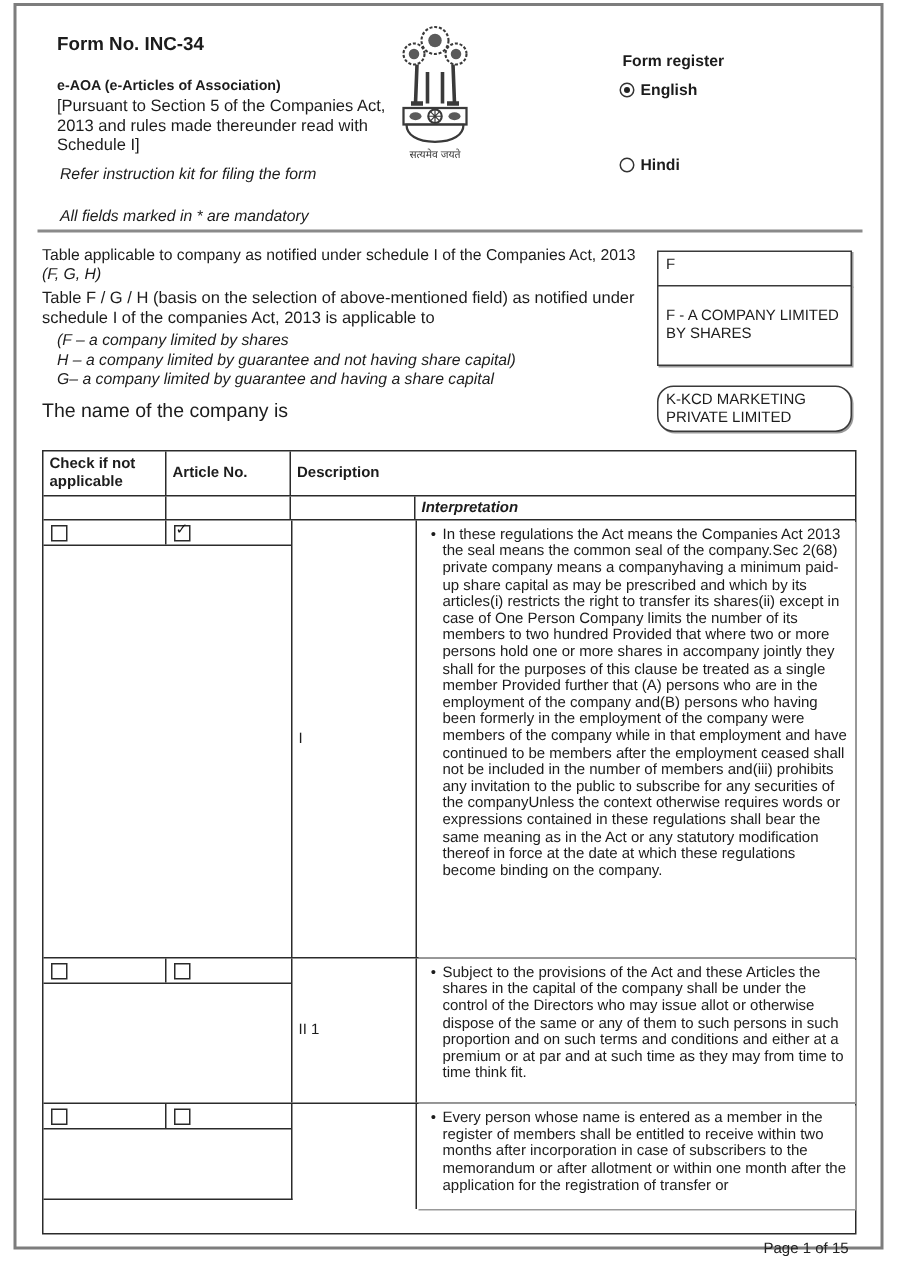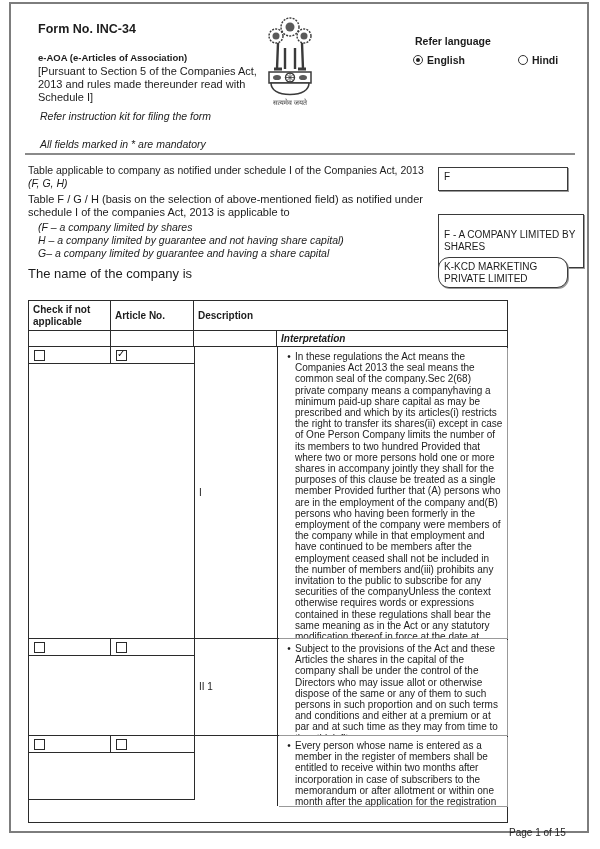--- a/index.html
+++ b/index.html
@@ -10,41 +10,41 @@
 
   
   .form-no   { left:38px; top:22px;  font-size:12.5px; font-weight:bold; }
   .subtitle  { left:38px; top:52px;  font-size:9.5px;  font-weight:bold; }
   .pursuant  { left:38px; top:65px;  width:242px; font-size:11px; line-height:13px; }
   .note1     { left:40px; top:110px; font-size:10.5px; font-style:italic; }
   .note2     { left:40px; top:138px; font-size:10.5px; font-style:italic; }
   .emblem    { left:261px; top:10px; }
 
   .form-lang-label { left:415px; top:35px; font-size:10.5px; font-weight:bold; }
-  .radio-group { left:413px; top:54px; display:flex; gap:53px; }
+  .radio-group { left:413px; top:54px; display:flex; gap:38px;flex-direction:column; }
   .radio-opt { display:flex; align-items:center; gap:4px; font-size:10.5px; font-weight:bold; cursor:default; }
   .radio { width:10px; height:10px; border:1.5px solid #333; border-radius:50%; display:inline-block; position:relative; flex:none; }
   .radio.selected::after { content:""; position:absolute; left:2px; top:2px; width:4px; height:4px; border-radius:50%; background:#222; }
 
   .divider { left:25px; top:153px; width:550px; height:2px; background:#8a8a8a; }
 
   
   .app-line1 { left:28px; top:164px; width:412px; font-size:10.5px; line-height:12.5px; }
   .app-line1-it { font-style:italic; }
   .app-line2 { left:28px; top:193px; width:412px; font-size:11px; line-height:12.5px; }
   .app-opts  { left:38px; top:221px; width:400px; font-size:10.5px; font-style:italic; line-height:12.8px; }
   .name-label{ left:28px; top:266px; font-size:13px; }
 
   .field-box { border:1.5px solid #3a3a3a; background:#fff; font-size:10px; line-height:12px; padding:3px 5px; box-shadow:1px 1px 0 #9a9a9a; }
   .fbox1 { left:438px; top:167px; width:130px; height:24px; }
-  .fbox2 { left:438px; top:214px; width:146px; height:54px; display:flex; align-items:center; }
+  .fbox2 { left:438px; top:190px; width:130px; height:54px; display:flex; align-items:center; }
   .fbox3 { left:438px; top:257px; width:130px; height:31px;border-radius:11px; }
 
   
-  .aoa-table { left:28px; top:300px; width:480px; height:523px; border:1.5px solid #2b2b2b; font-size:10px; }
+  .aoa-table { left:28px; top:300px; width:543px; height:523px; border:1.5px solid #2b2b2b; font-size:10px; }
   .trow { display:flex; border-bottom:1px solid #2b2b2b; }
   .trow.last { border-bottom:none; }
   .c1 { width:82px; flex:none; border-right:1px solid #2b2b2b; }
   .c2 { width:83px; flex:none; border-right:1px solid #2b2b2b; }
   .c3 { width:83px; flex:none; border-right:1px solid #2b2b2b; }
   .c4 { flex:1; }
 
   .hrow { height:30px; }
   .hcell { font-weight:bold; padding:2px 4px; display:flex; align-items:center; line-height:11.5px; }
 
@@ -98,21 +98,21 @@
       <circle cx="29" cy="67.5" r="4.5"></circle>
       <path d="M29,63 v9 M24.5,67.5 h9 M25.8,64.3 l6.4,6.4 M32.2,64.3 l-6.4,6.4" stroke-width="0.8"></path>
       <ellipse cx="16" cy="67.5" rx="4" ry="2.6" fill="#5a5a5a" stroke="none"></ellipse>
       <ellipse cx="42" cy="67.5" rx="4" ry="2.6" fill="#5a5a5a" stroke="none"></ellipse>
       <path d="M10,73 C10,80 17,84.5 29,84.5 C41,84.5 48,80 48,73 Z" fill="#ffffff" stroke-width="1.5"></path>
     </g>
     <text x="29" y="95" text-anchor="middle" font-size="7" fill="#3a3a3a">सत्यमेव जयते</text>
   </svg>
 </div>
 
-<div class="abs form-lang-label">Refer language</div>
+<div class="abs form-lang-label">Form register</div>
 <div class="abs radio-group">
   <label class="radio-opt">
     <span class="radio selected"></span>
     <span>English</span>
   </label>
   <label class="radio-opt">
     <span class="radio"></span>
     <span>Hindi</span>
   </label>
 </div>

